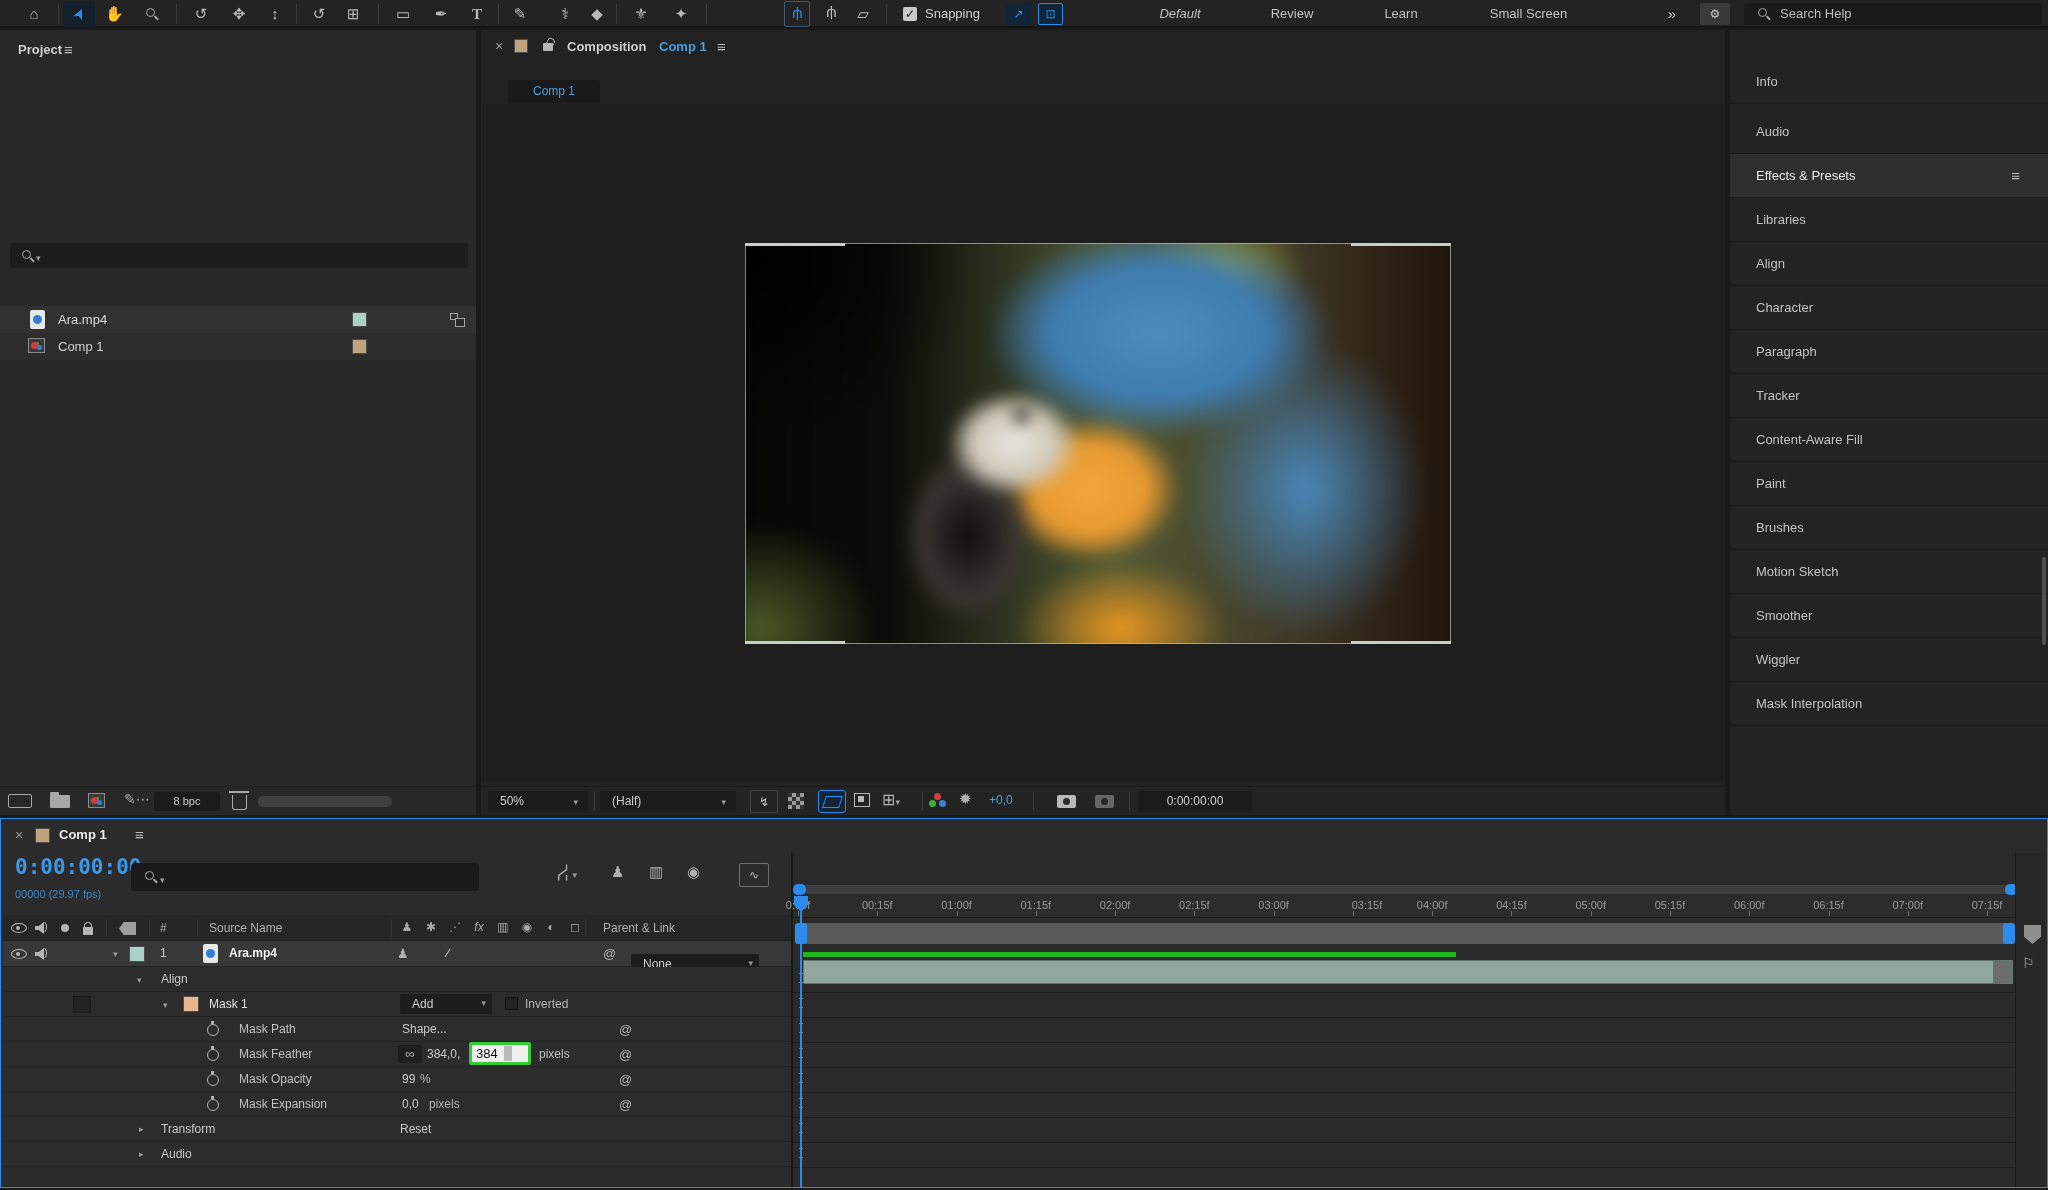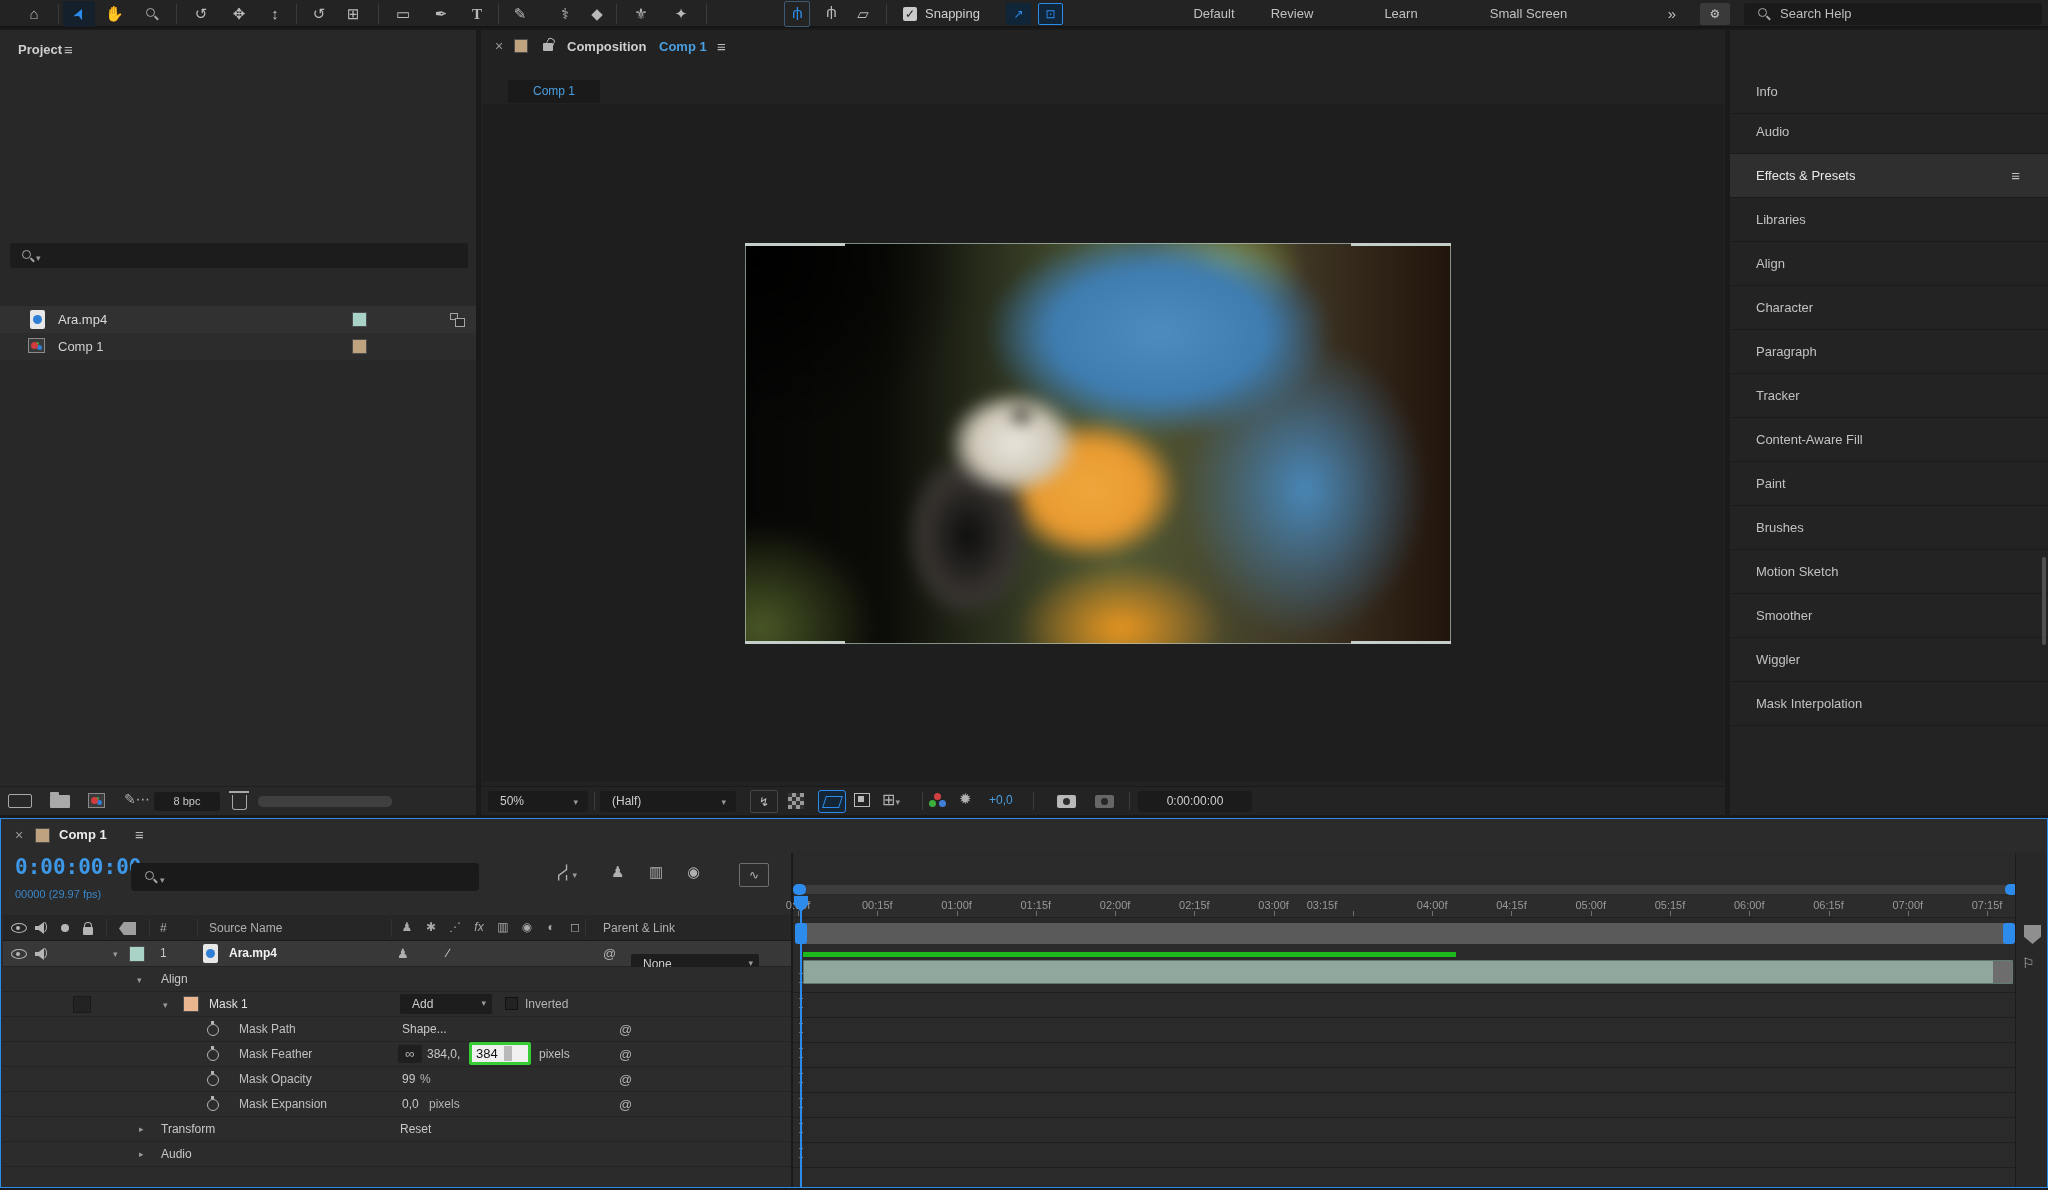--- a/index.html
+++ b/index.html
@@ -117,21 +117,21 @@
     <div class="sep" style="left:706px;top:4px;height:20px"></div>
     <div class="tool" style="left:784px;color:var(--accent);border:1px solid #3c5a74;border-radius:2px;width:26px"><span style="display:inline-block;transform:rotate(180deg)">ψ</span></div>
     <div class="tool dim" style="left:818px"><span style="display:inline-block;transform:rotate(180deg)">ψ</span></div>
     <div class="tool dim" style="left:850px">▱</div>
     <div class="sep" style="left:886px;top:4px;height:20px"></div>
     <div class="abs" style="left:903px;top:7px;width:14px;height:14px;background:#c9c9c9;border-radius:2px;color:#1d1d1d;font-size:12px;line-height:14px;text-align:center">✓</div>
     <div class="abs" style="left:925px;top:0;height:28px;line-height:28px;font-size:13px;color:#d0d0d0">Snapping</div>
     <div class="abs" style="left:1006px;top:3px;width:25px;height:22px;background:#102538;border-radius:2px;color:var(--accent);text-align:center;line-height:22px">↗</div>
     <div class="abs" style="left:1038px;top:3px;width:25px;height:22px;background:#102538;border:1px solid var(--accent);border-radius:2px;color:var(--accent);text-align:center;line-height:20px">⊡</div>
     <div id="ws-tabs">
-        <div class="wstab" style="left: 1179px; width: 70px;">Default</div>
+        <div class="wstab" style="left: 1145px; width: 70px; font-style: italic;">Default</div>
         <div class="wstab" style="left: 1252px; width: 80px;">Review</div>
         <div class="wstab" style="left: 1366px; width: 70px;">Learn</div>
         <div class="wstab" style="left: 1456px; width: 145px;">Small Screen</div>
       </div>
     <div class="wstab" style="left:1652px;width:40px;font-size:15px">»</div>
     <div class="abs" style="left:1700px;top:3px;width:30px;height:22px;background:#3a3a3a;border-radius:2px;text-align:center;line-height:22px;color:#c5c5c5">⚙</div>
     <div class="well" style="left:1744px;top:3px;width:298px;height:22px;background:#1a1a1a">
       <span class="mag" style="left:14px;top:5px"></span>
       <span class="abs" style="left:36px;top:3px;font-size:13px;color:#bdbdbd">Search Help</span>
     </div>
@@ -227,21 +227,21 @@
       <div class="sep" style="left:552px;top:5px;height:18px"></div>
       <span class="camico" style="left:576px;top:8px"></span>
       <span class="camico" style="left:614px;top:8px;opacity:.45"></span>
       <div class="sep" style="left:648px;top:5px;height:18px"></div>
       <div class="well" style="left:657px;top:4px;width:114px;height:21px;text-align:center;line-height:21px;color:#cfcfcf">0:00:00:00</div>
     </div>
   </div>
 
   <div class="panel" style="left:1730px;top:30px;width:318px;height:785px;background:#232323;"></div>
   <div id="sidebar-items">
-      <div class="sbitem" style="top: 70px;">Info</div>
+      <div class="sbitem" style="top: 60px;">Info</div>
       <div class="sbitem" style="top: 110px;">Audio</div>
       <div class="sbitem active" style="top: 154px;">Effects &amp; Presets<span class="hamb" style="position: absolute; right: 28px; top: 0px;">≡</span></div>
       <div class="sbitem" style="top: 198px;">Libraries</div>
       <div class="sbitem" style="top: 242px;">Align</div>
       <div class="sbitem" style="top: 286px;">Character</div>
       <div class="sbitem" style="top: 330px;">Paragraph</div>
       <div class="sbitem" style="top: 374px;">Tracker</div>
       <div class="sbitem" style="top: 418px;">Content-Aware Fill</div>
       <div class="sbitem" style="top: 462px;">Paint</div>
       <div class="sbitem" style="top: 506px;">Brushes</div>
@@ -385,21 +385,21 @@
         <span class="rlabel" style="left: 163.54px; top: 3px;">01:00f</span>
         <span class="rtick" style="left: 163.54px;"></span>
         <span class="rlabel" style="left: 242.81px; top: 3px;">01:15f</span>
         <span class="rtick" style="left: 242.81px;"></span>
         <span class="rlabel" style="left: 322.08px; top: 3px;">02:00f</span>
         <span class="rtick" style="left: 322.08px;"></span>
         <span class="rlabel" style="left: 401.35px; top: 3px;">02:15f</span>
         <span class="rtick" style="left: 401.35px;"></span>
         <span class="rlabel" style="left: 480.62px; top: 3px;">03:00f</span>
         <span class="rtick" style="left: 480.62px;"></span>
-        <span class="rlabel" style="left: 529px; top: 3px;">03:15f</span>
+        <span class="rlabel" style="left: 574px; top: 3px;">03:15f</span>
         <span class="rtick" style="left: 559.89px;"></span>
         <span class="rlabel" style="left: 639.16px; top: 3px;">04:00f</span>
         <span class="rtick" style="left: 639.16px;"></span>
         <span class="rlabel" style="left: 718.43px; top: 3px;">04:15f</span>
         <span class="rtick" style="left: 718.43px;"></span>
         <span class="rlabel" style="left: 797.7px; top: 3px;">05:00f</span>
         <span class="rtick" style="left: 797.7px;"></span>
         <span class="rlabel" style="left: 876.97px; top: 3px;">05:15f</span>
         <span class="rtick" style="left: 876.97px;"></span>
         <span class="rlabel" style="left: 956.24px; top: 3px;">06:00f</span>

